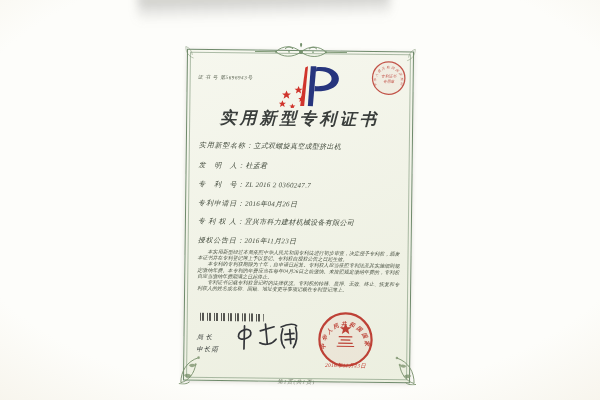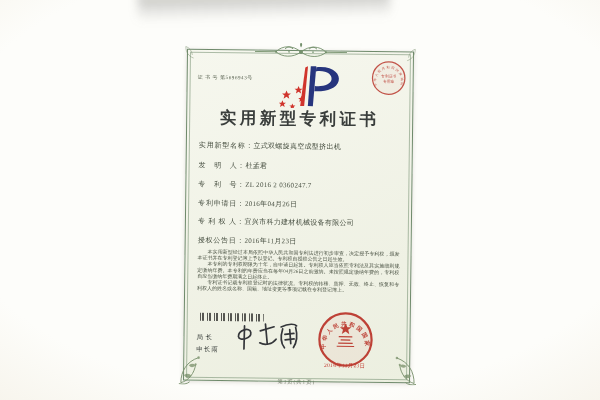--- a/index.html
+++ b/index.html
@@ -2,20 +2,21 @@
 <html><head>
 <meta charset="utf-8">
 <style>
   html,body{margin:0;padding:0;background:#b9ad97;}
   .stage{
     position:relative;width:600px;height:400px;overflow:hidden;
     font-family:"Liberation Serif","DejaVu Serif",serif;
     background:
       radial-gradient(130% 120% at 50% 44%,
         #fdfdfa 46%, #f6f3ea 64%, #e4dcca 82%, #cfc4ab 100%);
+    font-style: italic;
   }
   .photo-shadow{
     position:absolute;left:138px;top:-8px;width:252px;height:32px;
     background:linear-gradient(180deg,rgba(105,105,100,.40),rgba(105,105,100,0) 85%);
     filter:blur(5px);transform:rotate(-1.2deg);
   }
   .cert{
     position:absolute;left:185px;top:50px;width:225px;height:330px;
     transform:rotate(.7deg);
     background:linear-gradient(160deg,#f6f7ee 0%,#eff1e4 70%,#ecefe0 100%);

